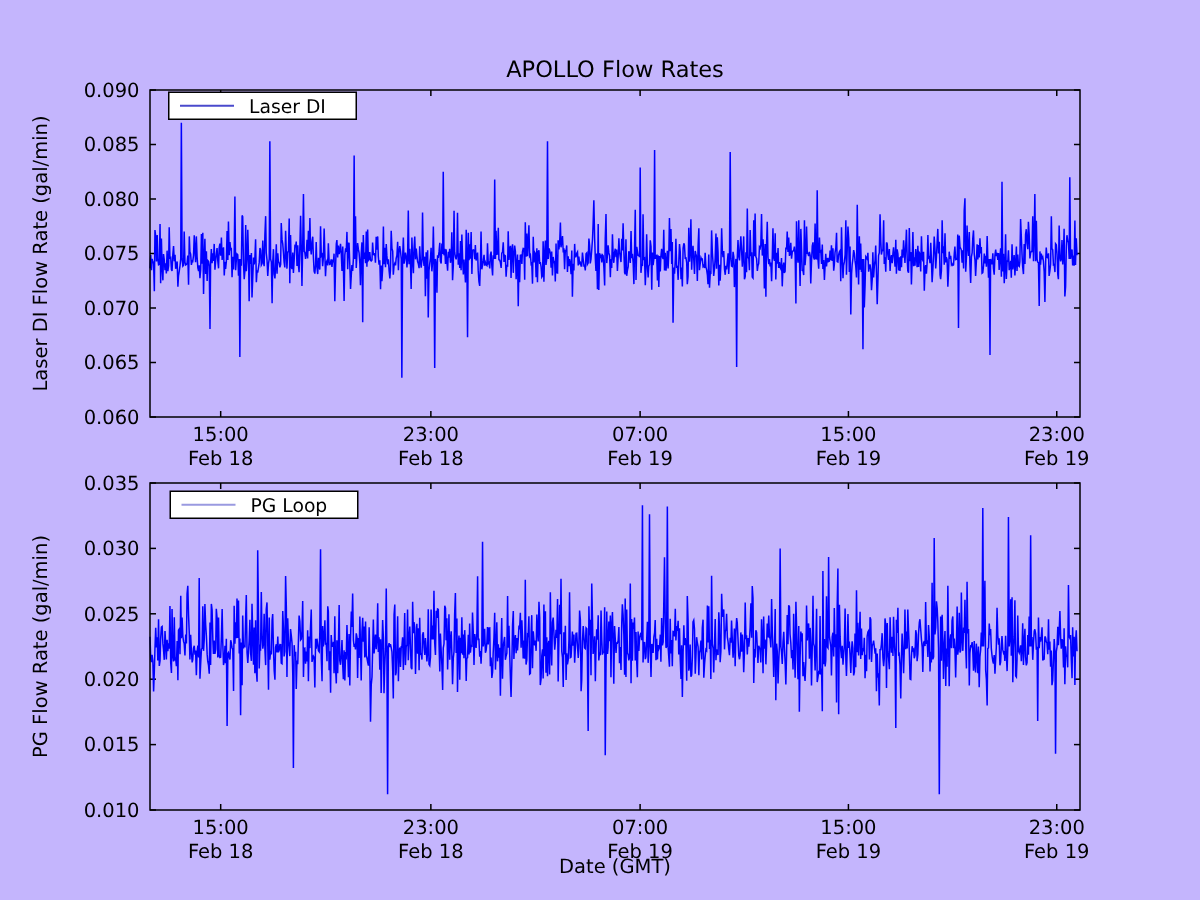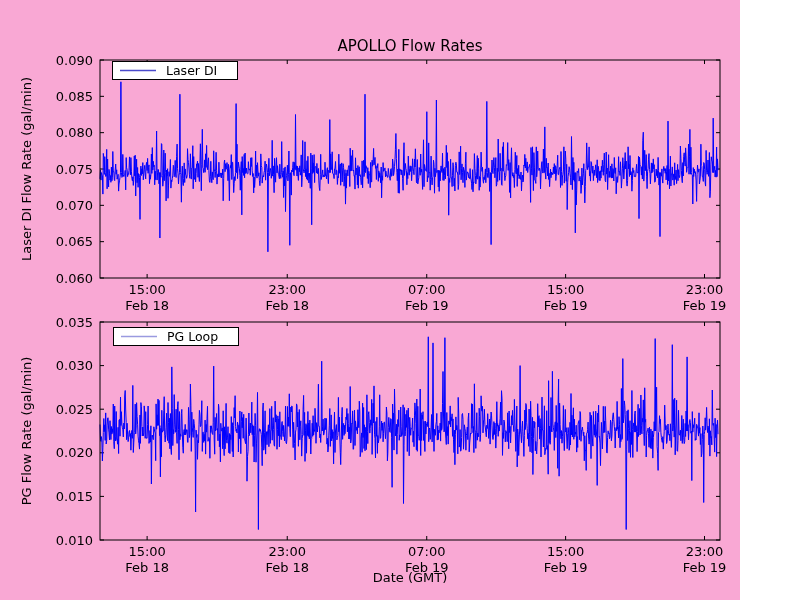--- a/index.html
+++ b/index.html
@@ -1,21 +1,21 @@
 <!DOCTYPE html>
 <html><head>
 <meta charset="utf-8">
 <style>
   html, body {
     margin: 0; padding: 0;
     background: #ffffff;
     width: 800px; height: 600px;
     font-family: "DejaVu Sans", sans-serif;
   }
-  .figure-wrap { position: relative; width: 740px; height: 600px; background: #f9a8d4; }
+  .figure-wrap { position: relative; width: 800px; height: 600px; background: #c4b5fd; }
   svg { display: block; }
   text { fill: #000000; }
   .title-text   { font-size: 15px; }
   .axis-label   { font-size: 13px; }
   .tick-label   { font-size: 13px; }
   .legend-label { font-size: 12.5px; }
   .spine  { fill: none; stroke: #000000; stroke-width: 1; }
   .tick   { stroke: #000000; stroke-width: 1; }
   .series { fill: none; stroke-width: 1; stroke-linejoin: miter; }
   .legend-box { fill: #ffffff; stroke: #000000; stroke-width: 1; }

